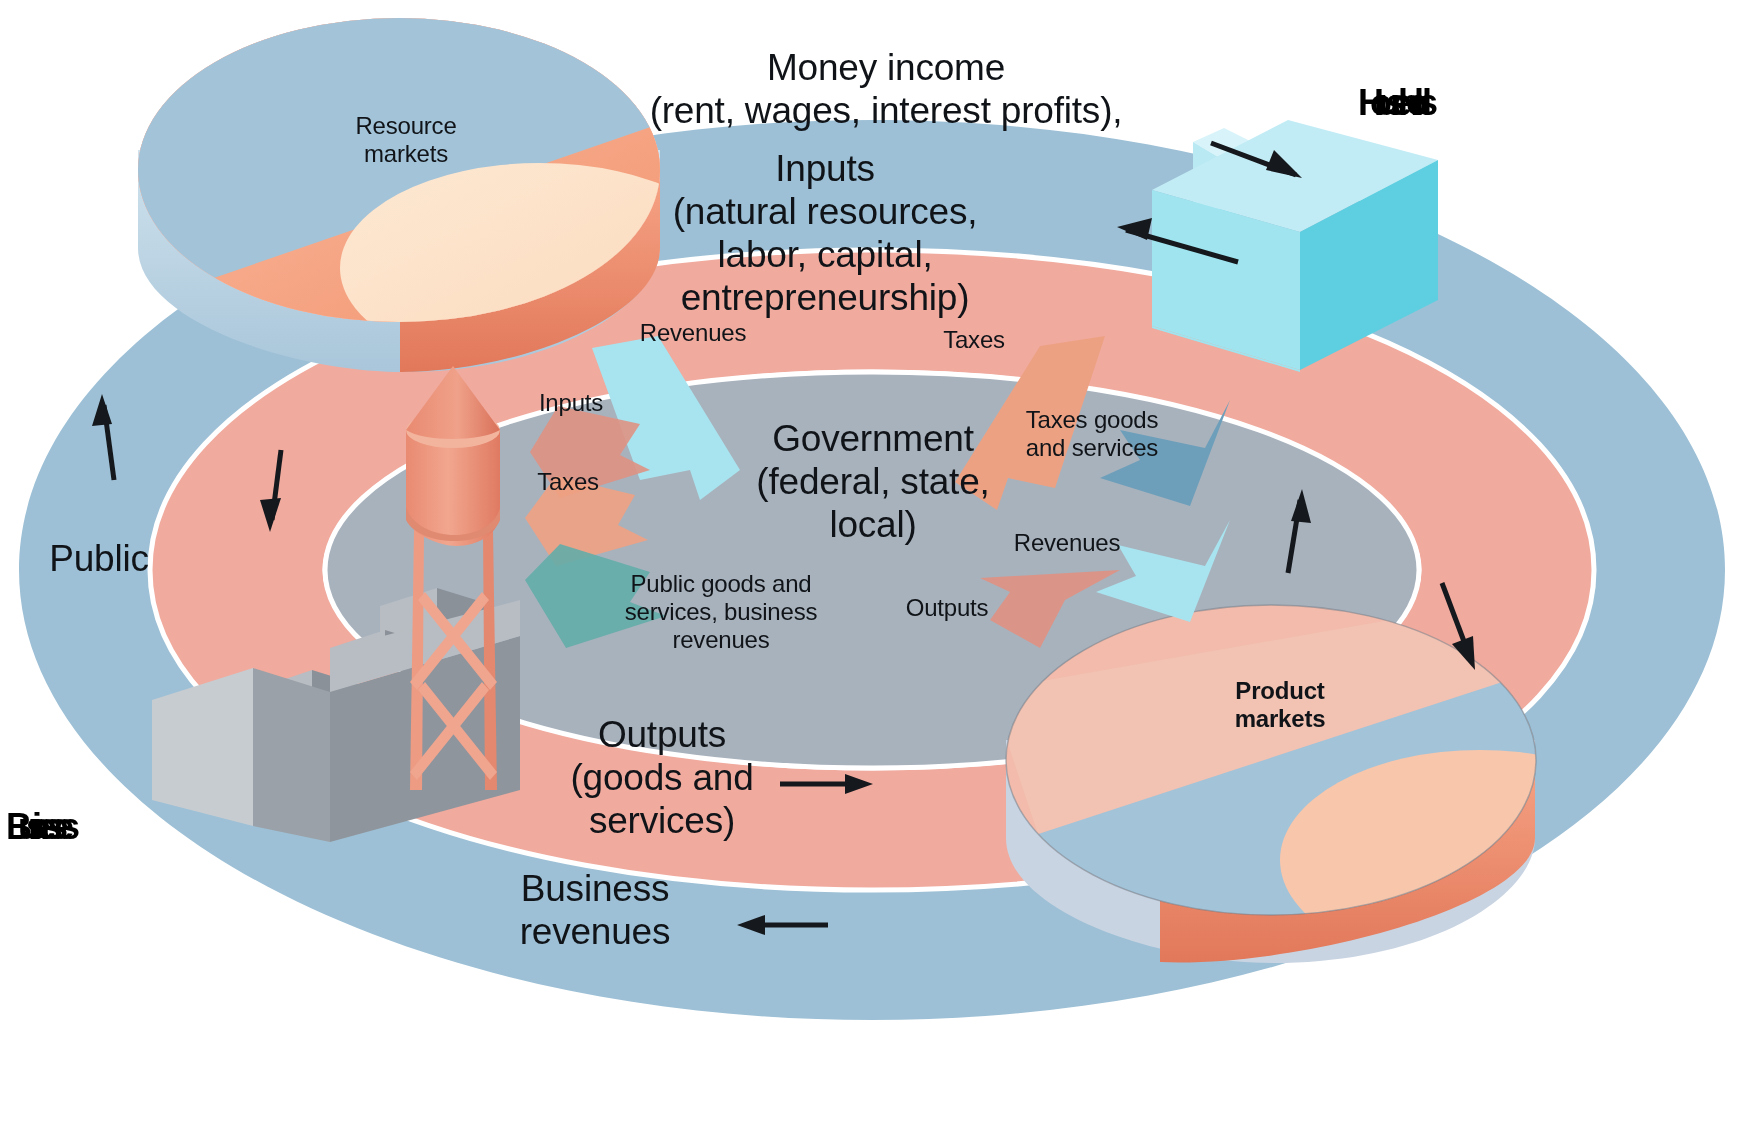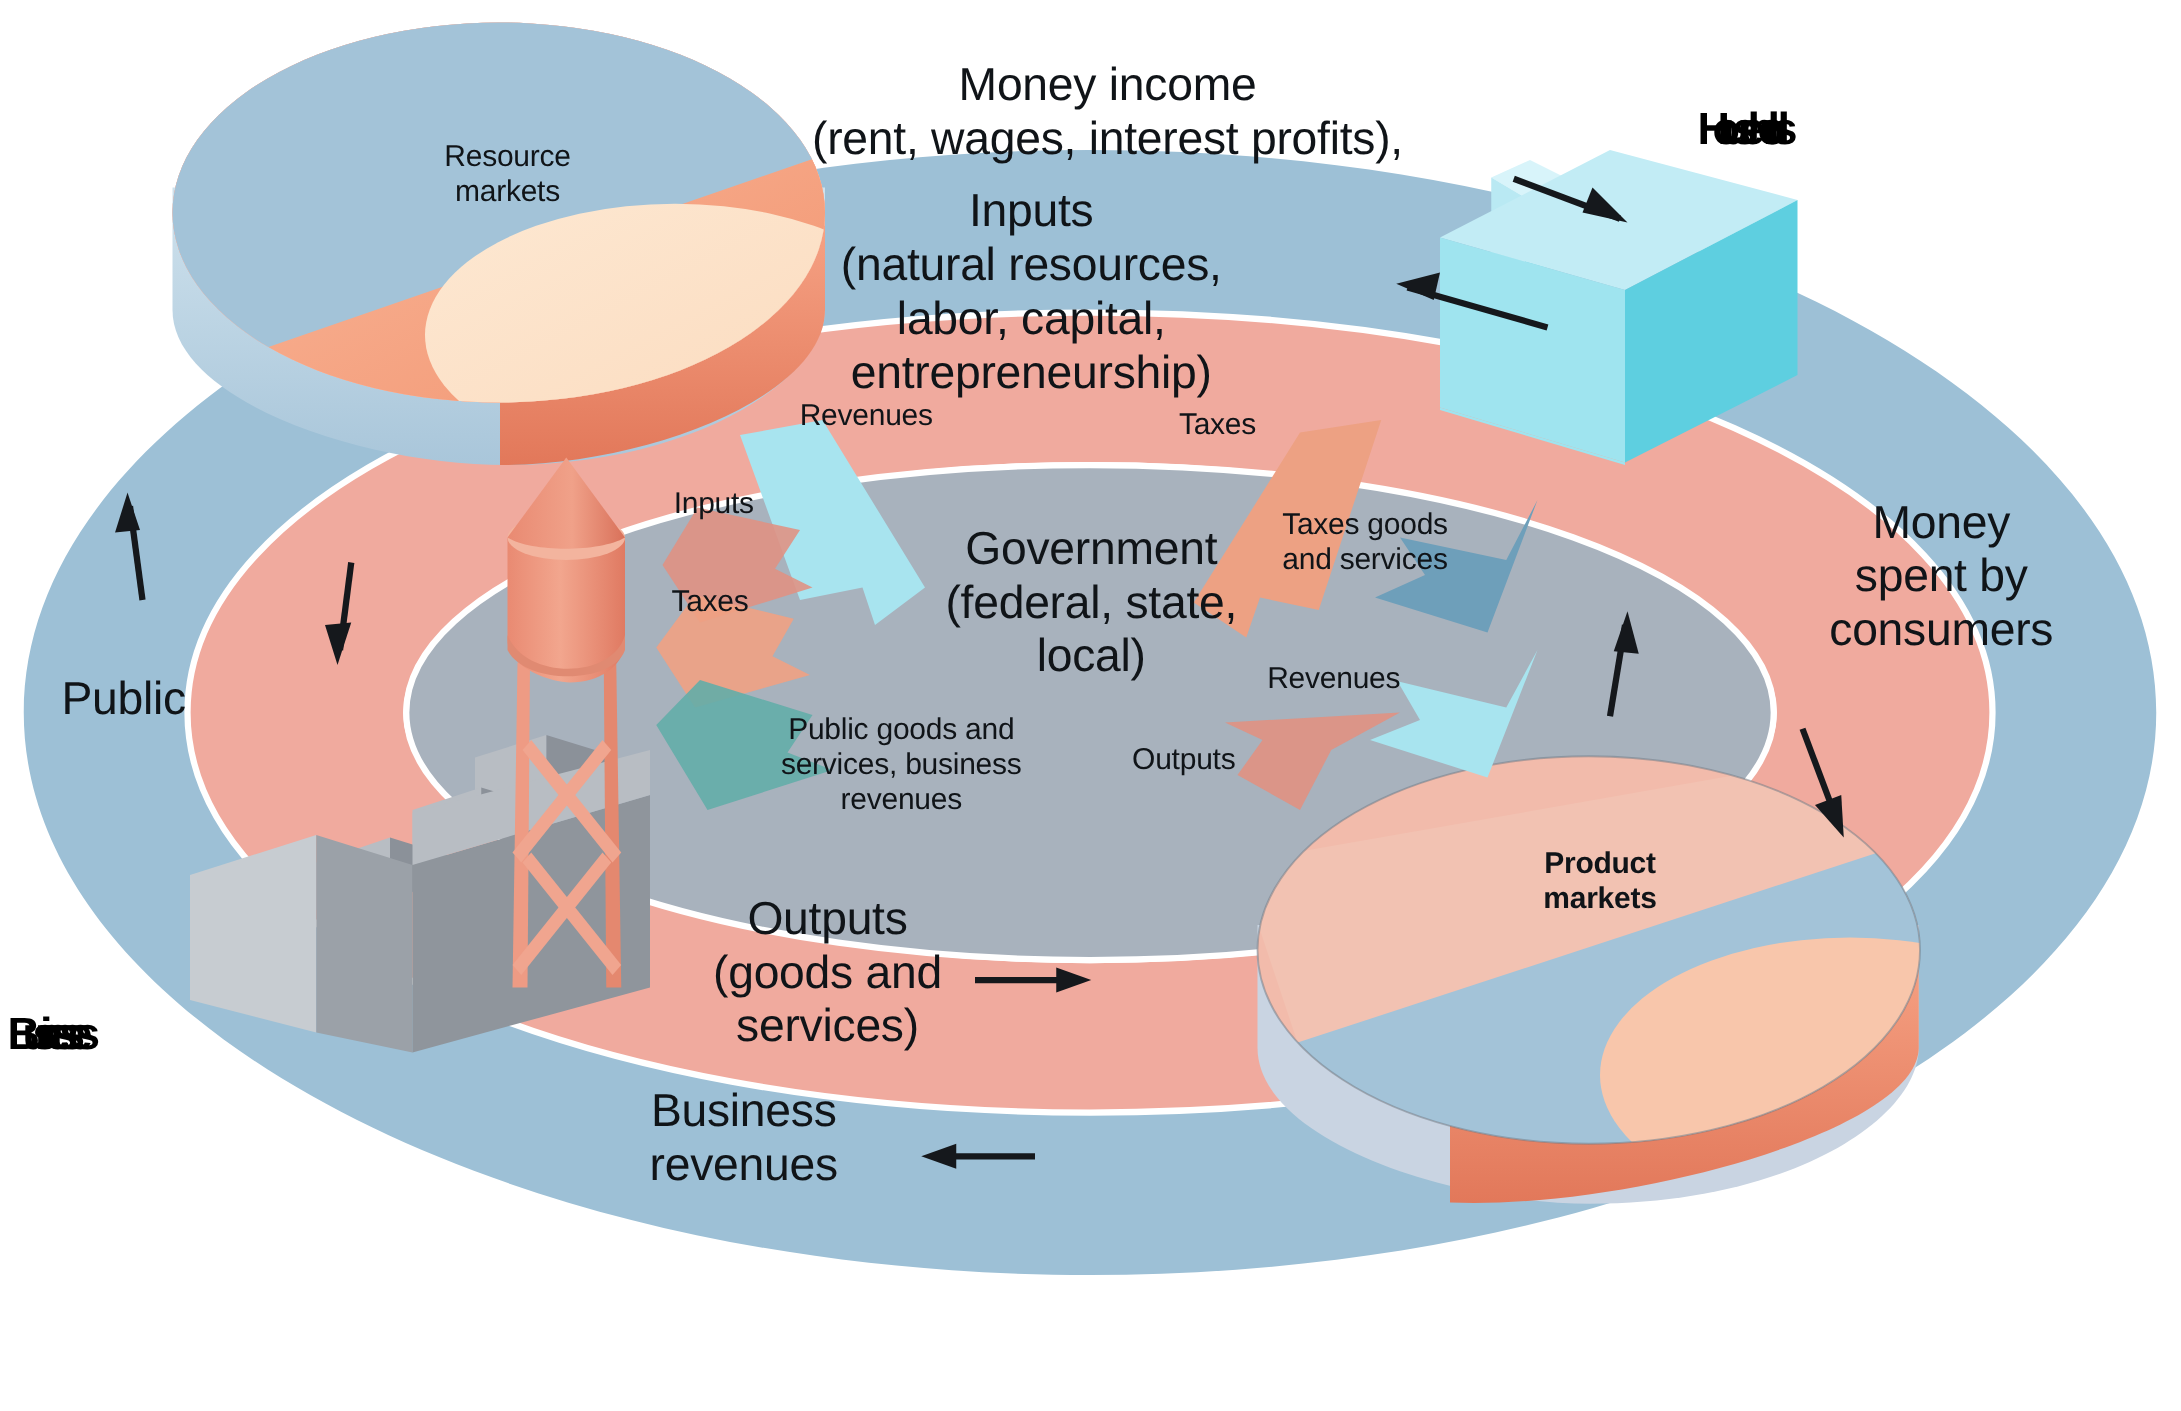--- a/index.html
+++ b/index.html
@@ -256,23 +256,20 @@
 
   <div class="lbl" style="left:286px; top:112px; width:240px;">Resource
 markets</div>
 
   <div class="lbl" style="left:1160px; top:677px; width:240px;font-weight:bold;">Product
 markets</div>
 
   <div class="lbl" style="left:636px; top:47px; width:500px; font-size:37px;">Money income
 (rent, wages, interest profits),</div>
 
-  <div class="lbl" style="left:1378px; top:397px; width:350px; font-size:37px;">Money
-spent by
-consumers</div>
 
   <div class="lbl" style="left:470px; top:868px; width:250px; font-size:37px;">Business
 revenues</div>
 
   <div class="lbl" style="left:24px; top:538px; width:150px; font-size:37px;">Public</div>
 
   <div class="lbl" style="left:650px; top:148px; width:350px; font-size:37px;">Inputs
 (natural resources,
 labor, capital,
 entrepreneurship)</div>

